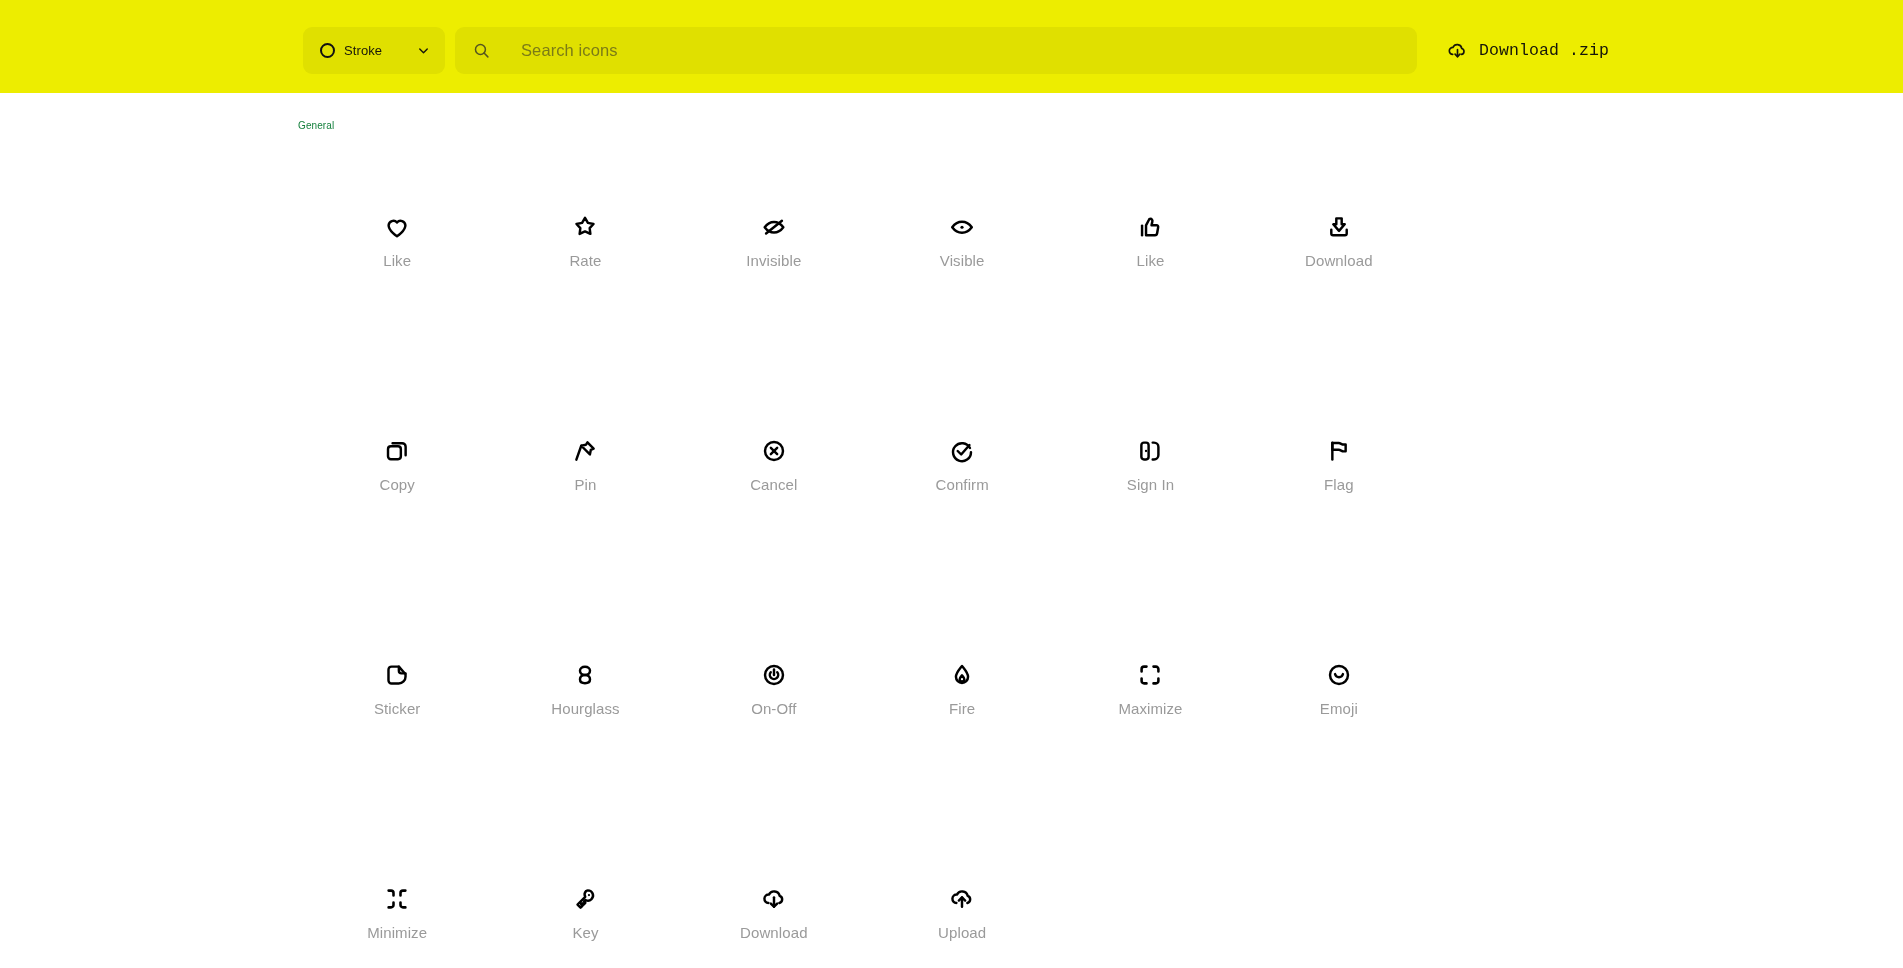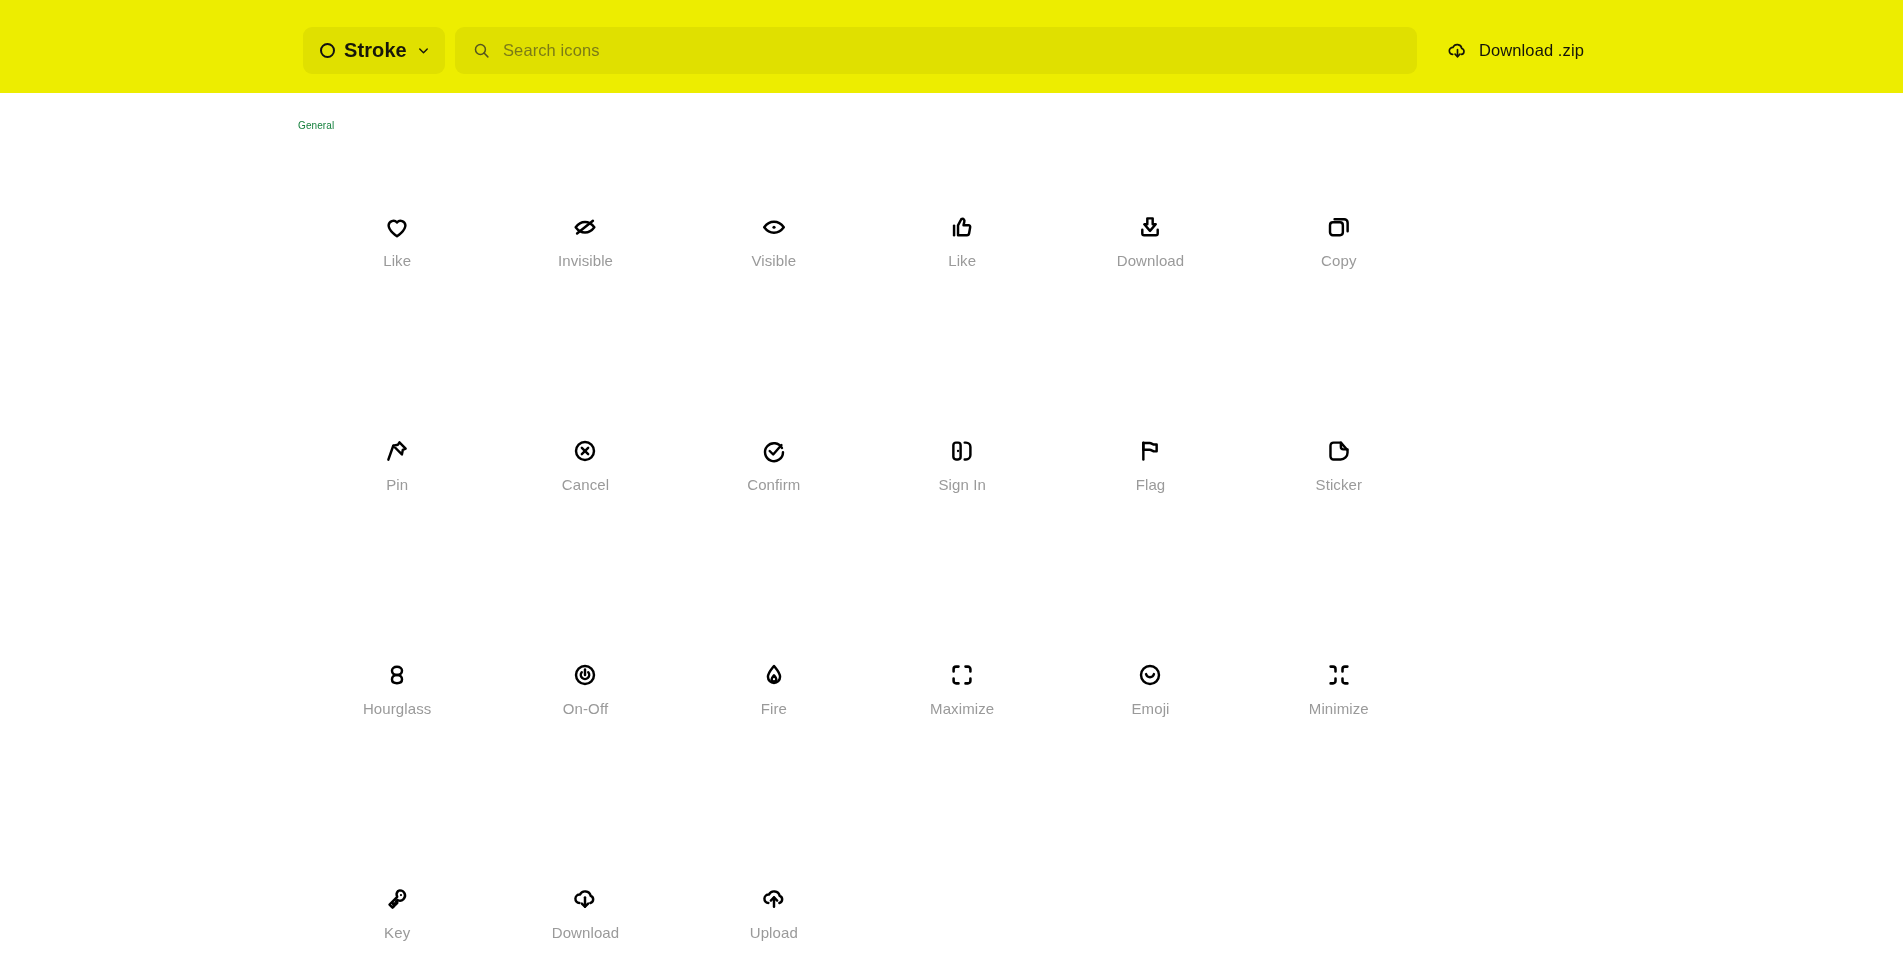--- a/index.html
+++ b/index.html
@@ -38,43 +38,43 @@
   }
   #stroke-select .circle-icon {
     width: 15px; height: 15px;
     border: 2px solid #111;
     border-radius: 50%;
     flex: 0 0 auto;
     display: block;
   }
   #stroke-select .sel-label {
     margin-left: 9px;
-    font-size: 20px;
+    font-size: 13px;
     color: #17170a;
     white-space: nowrap;
     letter-spacing: .1px;
-    font-weight: bold;
   }
   #stroke-select .chev {
     margin-left: auto;
     display: block;
     line-height: 0;
   }
 
   #search-box {
     position: absolute;
     left: 455px;
     top: 27px;
     width: 962px;
     height: 47px;
     background: rgba(0,0,0,0.055);
     border-radius: 9px;
     display: flex;
     align-items: center;
     padding: 0 18px;
+    gap: 18px;
   }
   #search-box .s-icon { line-height: 0; display: block; flex: 0 0 auto; }
   #search-input {
     border: none;
     background: transparent;
     outline: none;
     margin-left: 13px;
     font-size: 16.5px;
     color: #3a3a1c;
     font-family: inherit;
@@ -87,21 +87,21 @@
   #download-zip {
     position: absolute;
     left: 1447px;
     top: 27px;
     height: 47px;
     display: flex;
     align-items: center;
     background: transparent;
     border: none;
     cursor: pointer;
-    font-family: Liberation Sans, sans-serif;
+    font-family: Liberation Mono, monospace;
     padding: 0;
   }
   #download-zip .dz-icon { line-height: 0; display: block; }
   #download-zip .dz-label {
     margin-left: 11px;
     font-size: 16.5px;
     color: #15150a;
     white-space: nowrap;
     letter-spacing: .1px;
   }
@@ -202,20 +202,28 @@
 
     <div class="icon-cell">
       <span class="icon-glyph">
         <svg width="28" height="28" viewBox="0 0 24 24" fill="none" stroke="currentColor" stroke-width="2.1" stroke-linecap="round" stroke-linejoin="round">
           <path d="M12 20s-7.2-4.6-7.2-9.4A4.1 4.1 0 0 1 12 8.2a4.1 4.1 0 0 1 7.2 2.4C19.2 15.4 12 20 12 20z"></path>
         </svg>
       </span>
       <span class="icon-label">Like</span>
     </div>
 
+    <div class="icon-cell">
+      <span class="icon-glyph">
+        <svg width="28" height="28" viewBox="0 0 24 24" fill="none" stroke="currentColor" stroke-width="2.1" stroke-linecap="round" stroke-linejoin="round">
+          <path d="M12 4.2l2.5 4.3 4.8.9-3.3 3.6.6 4.9-4.6-2.1-4.6 2.1.6-4.9L4.7 9.4l4.8-.9z"></path>
+        </svg>
+      </span>
+      <span class="icon-label">Rate</span>
+    </div>
 
     <div class="icon-cell">
       <span class="icon-glyph">
         <svg width="28" height="28" viewBox="0 0 24 24" fill="none" stroke="currentColor" stroke-width="2.1" stroke-linecap="round" stroke-linejoin="round">
           <path d="M4 12.2c2.2-3 5-4.5 8-4.5s5.8 1.5 8 4.5c-2.2 3-5 4.5-8 4.5s-5.8-1.5-8-4.5z"></path>
           <line x1="5.2" y1="17.6" x2="18.8" y2="6.6"></line>
         </svg>
       </span>
       <span class="icon-label">Invisible</span>
     </div>

